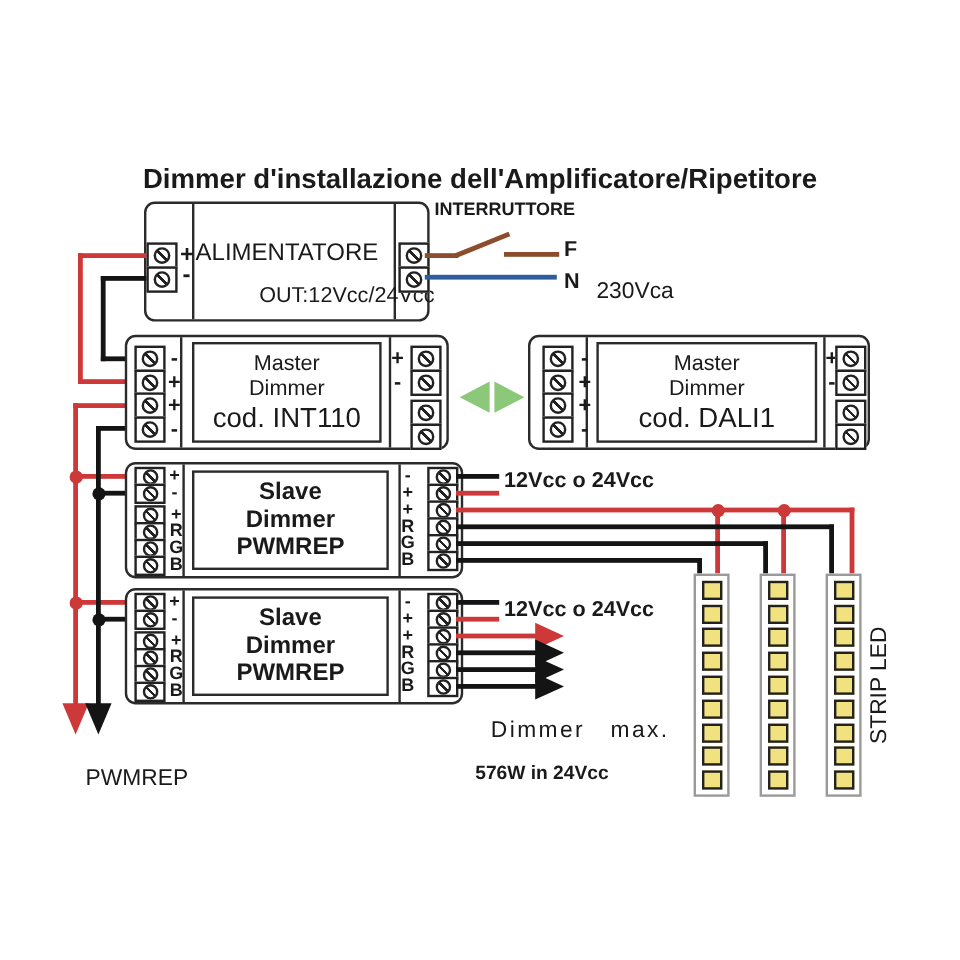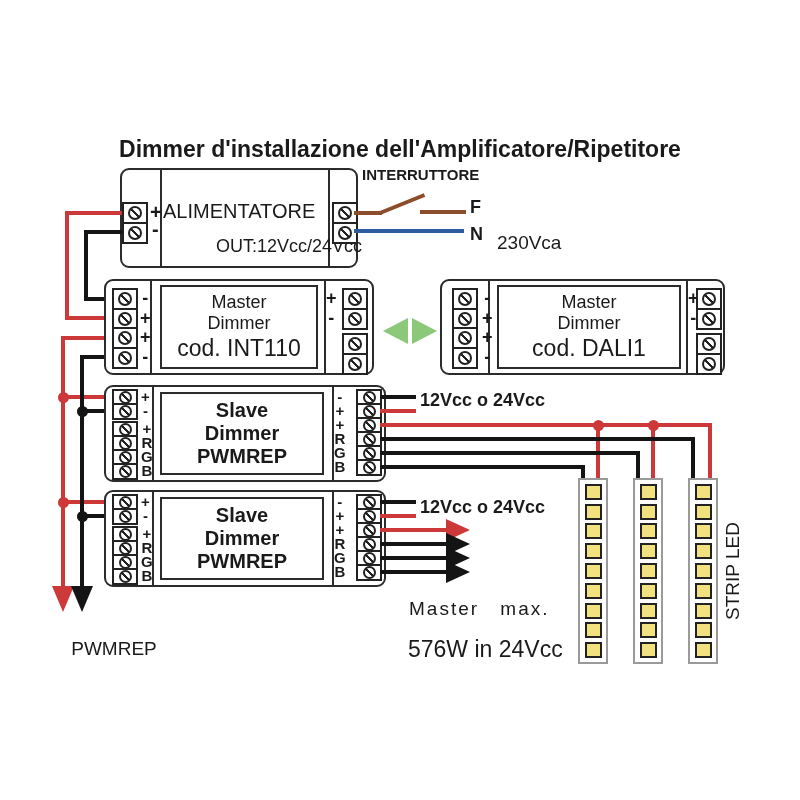--- a/index.html
+++ b/index.html
@@ -286,22 +286,22 @@
   <div class="t bold" style="left:420px;top:497px;font-size:18px;">12Vcc o 24Vcc</div>
   <div class="wire h red" style="left:380px;top:528px;width:68px;"></div>
   <div class="arr right redc" style="left:446px;top:519px;"></div>
   <div class="wire h blk" style="left:380px;top:542px;width:68px;"></div>
   <div class="arr right blkc" style="left:446px;top:533px;"></div>
   <div class="wire h blk" style="left:380px;top:556px;width:68px;"></div>
   <div class="arr right blkc" style="left:446px;top:547px;"></div>
   <div class="wire h blk" style="left:380px;top:570px;width:68px;"></div>
   <div class="arr right blkc" style="left:446px;top:561px;"></div>
 
-  <div class="t" style="left:409px;top:598px;font-size:19px;word-spacing:14px;letter-spacing:2px;">Master  max.</div>
-  <div class="t" style="left:408px;top:636px;font-size:23px;">576W in 24Vcc</div>
+  <div class="t" style="left:409px;top:598px;font-size:19px;word-spacing:14px;letter-spacing:2px;">Dimmer  max.</div>
+  <div class="t" style="left:396px;top:636px;font-size:16px;font-weight:bold;">576W in 24Vcc</div>
 
   <div class="strip" style="left:578px;">
       <div class="led"></div>
       <div class="led"></div>
       <div class="led"></div>
       <div class="led"></div>
       <div class="led"></div>
       <div class="led"></div>
       <div class="led"></div>
       <div class="led"></div>

